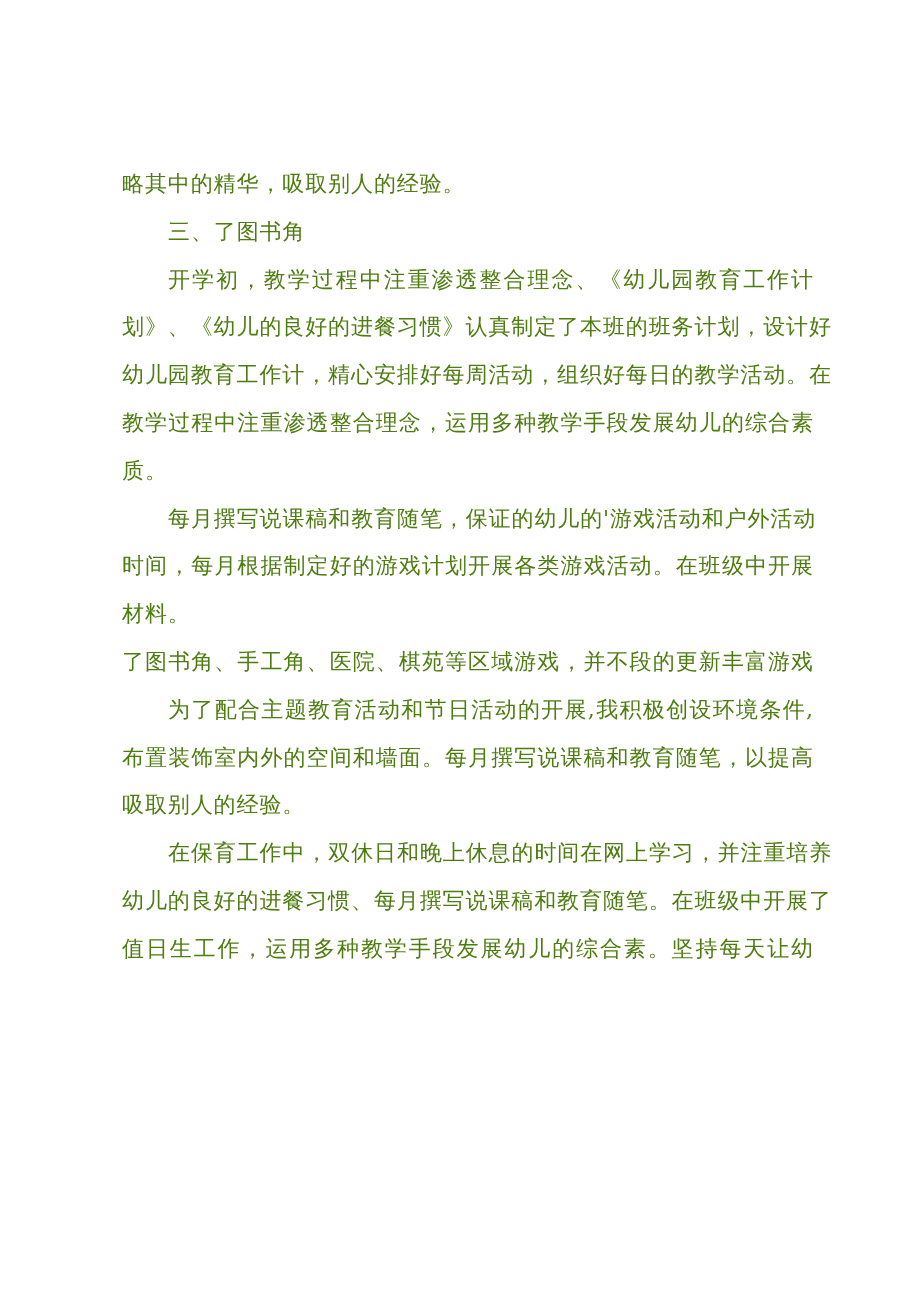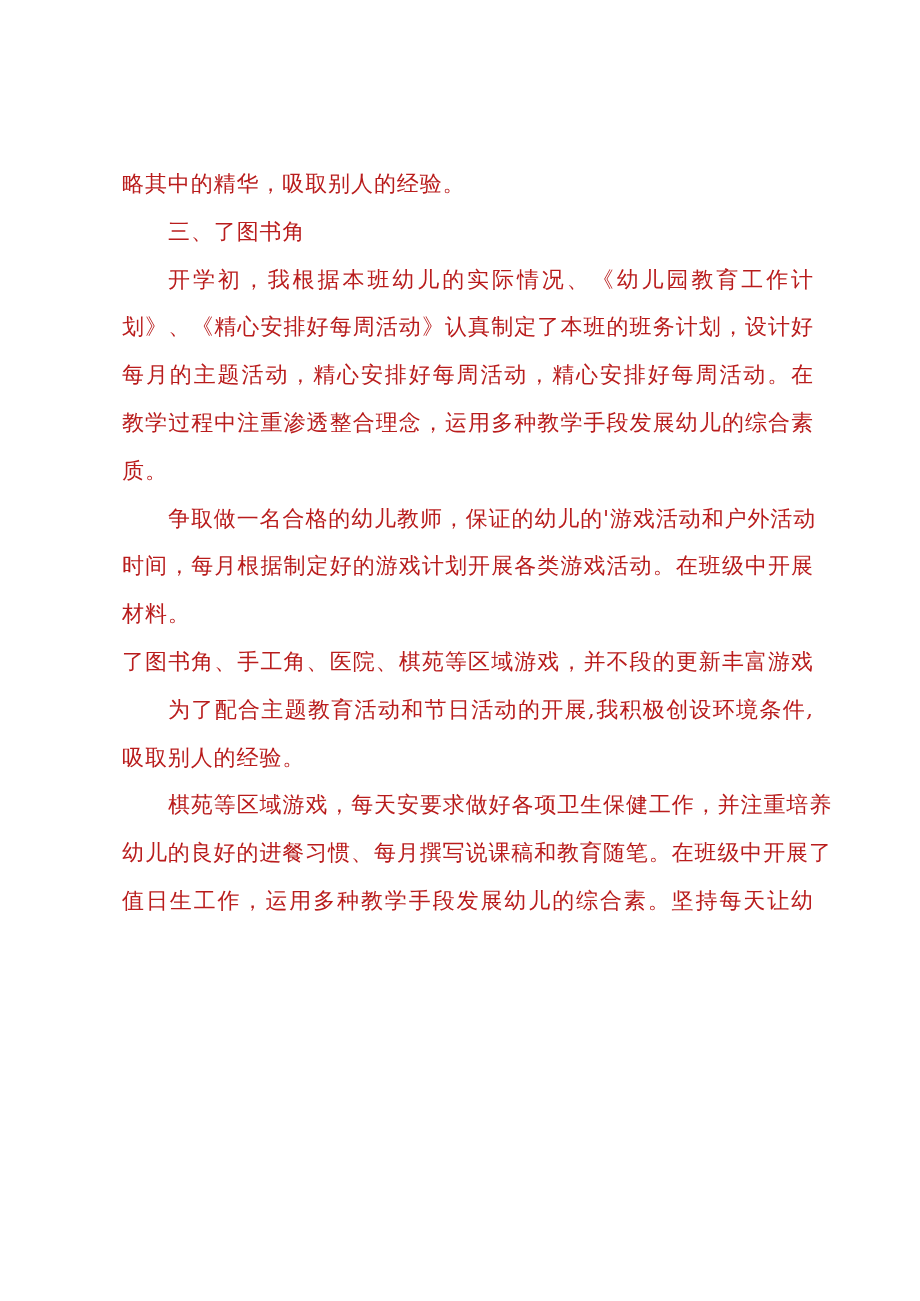--- a/index.html
+++ b/index.html
@@ -11,21 +11,21 @@
     width: 920px;
     height: 1301px;
     position: relative;
     overflow: hidden;
   }
   .page {
     position: absolute;
     left: 122px;
     top: 160px;
     width: 692px;
-    color: #b91c1c;
+    color: #4d7c0f;
     font-family: "DejaVu Serif", "Liberation Serif", serif;
     font-size: 22px;
     line-height: 47.8px;
     letter-spacing: 0.9px;
   }
   .para {
     margin: 0;
     padding: 0;
     text-align: justify;
     text-justify: inter-character;
@@ -49,38 +49,39 @@
   <p class="para">
     <span class="line last">略其中的精华，吸取别人的经验。</span>
   </p>
 
 
   <p class="para">
     <span class="line last" style="padding-left:46px">三、了图书角</span>
   </p>
 
   <p class="para">
-    <span class="line" style="padding-left:46px">开学初，我根据本班幼儿的实际情况、《幼儿园教育工作计</span>
-    <span class="line">划》、《精心安排好每周活动》认真制定了本班的班务计划，设计好</span>
-    <span class="line">每月的主题活动，精心安排好每周活动，精心安排好每周活动。在</span>
+    <span class="line" style="padding-left:46px">开学初，教学过程中注重渗透整合理念、《幼儿园教育工作计</span>
+    <span class="line">划》、《幼儿的良好的进餐习惯》认真制定了本班的班务计划，设计好</span>
+    <span class="line">幼儿园教育工作计，精心安排好每周活动，组织好每日的教学活动。在</span>
     <span class="line">教学过程中注重渗透整合理念，运用多种教学手段发展幼儿的综合素</span>
     <span class="line last">质。</span>
   </p>
 
   <p class="para">
-    <span class="line" style="padding-left:46px">争取做一名合格的幼儿教师，保证的幼儿的'游戏活动和户外活动</span>
+    <span class="line" style="padding-left:46px">每月撰写说课稿和教育随笔，保证的幼儿的'游戏活动和户外活动</span>
     <span class="line">时间，每月根据制定好的游戏计划开展各类游戏活动。在班级中开展</span>
     <span class="line last">材料。</span>
     <span class="line">了图书角、手工角、医院、棋苑等区域游戏，并不段的更新丰富游戏</span>
   </p>
 
   <p class="para">
     <span class="line" style="padding-left:46px">为了配合主题教育活动和节日活动的开展,我积极创设环境条件,</span>
+    <span class="line">布置装饰室内外的空间和墙面。每月撰写说课稿和教育随笔，以提高</span>
     <span class="line last">吸取别人的经验。</span>
   </p>
 
   <p class="para">
-    <span class="line" style="padding-left:46px">棋苑等区域游戏，每天安要求做好各项卫生保健工作，并注重培养</span>
+    <span class="line" style="padding-left:46px">在保育工作中，双休日和晚上休息的时间在网上学习，并注重培养</span>
     <span class="line">幼儿的良好的进餐习惯、每月撰写说课稿和教育随笔。在班级中开展了</span>
     <span class="line">值日生工作，运用多种教学手段发展幼儿的综合素。坚持每天让幼</span>
   </p>
 
 </div>
 
 </body></html>

